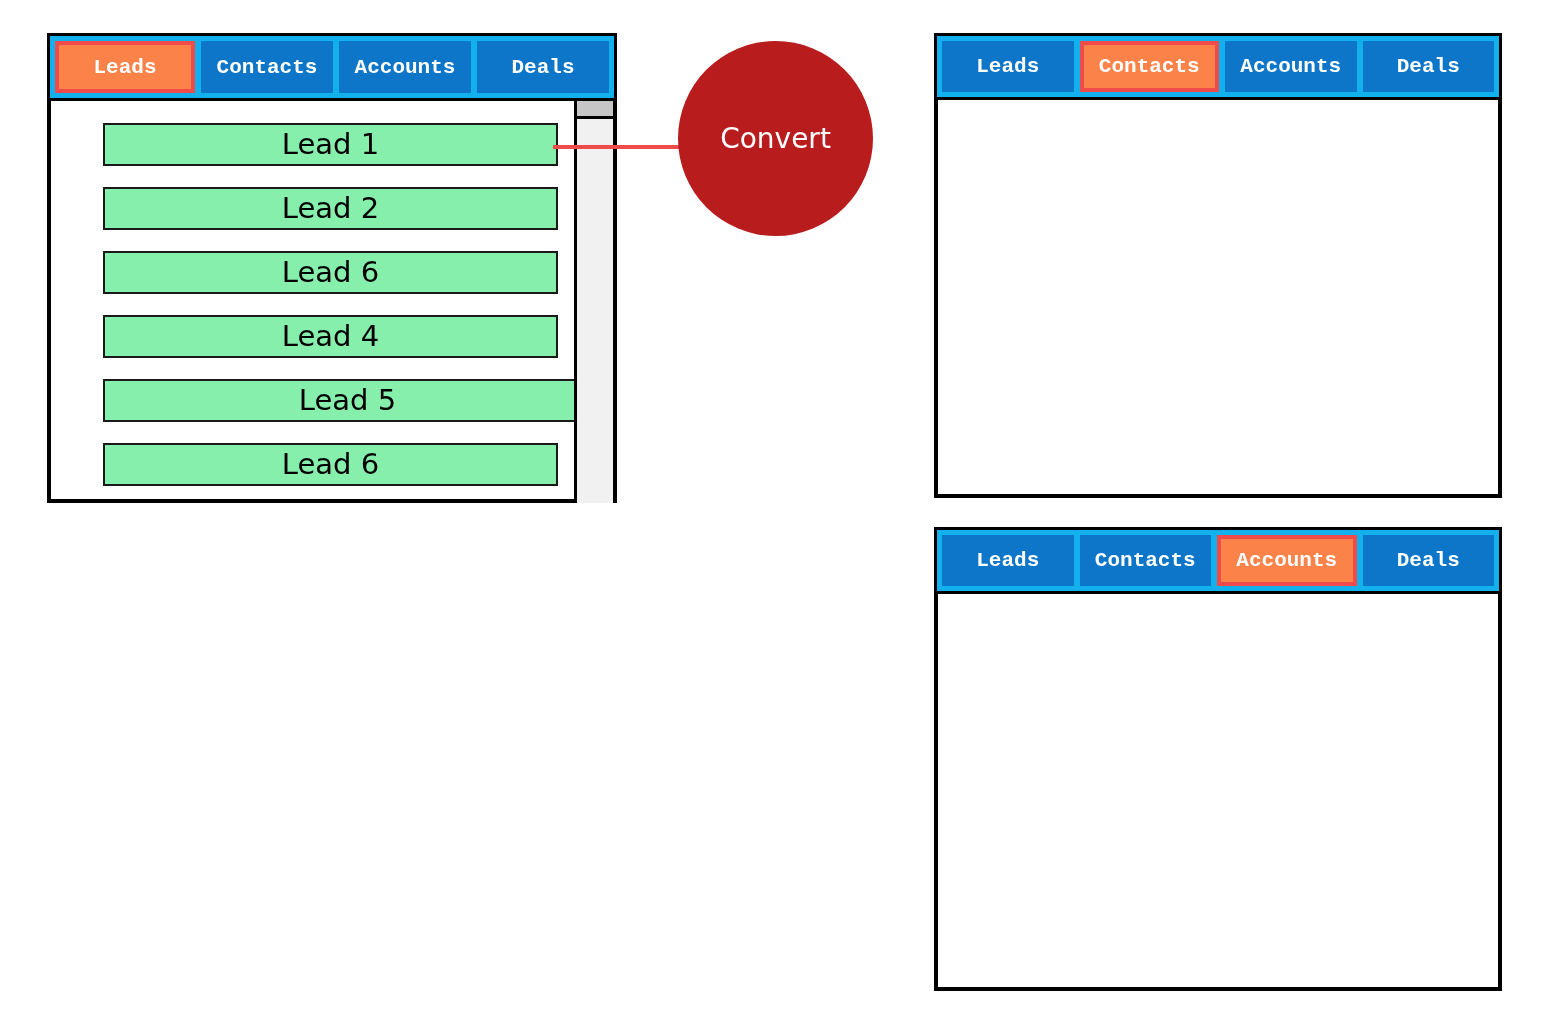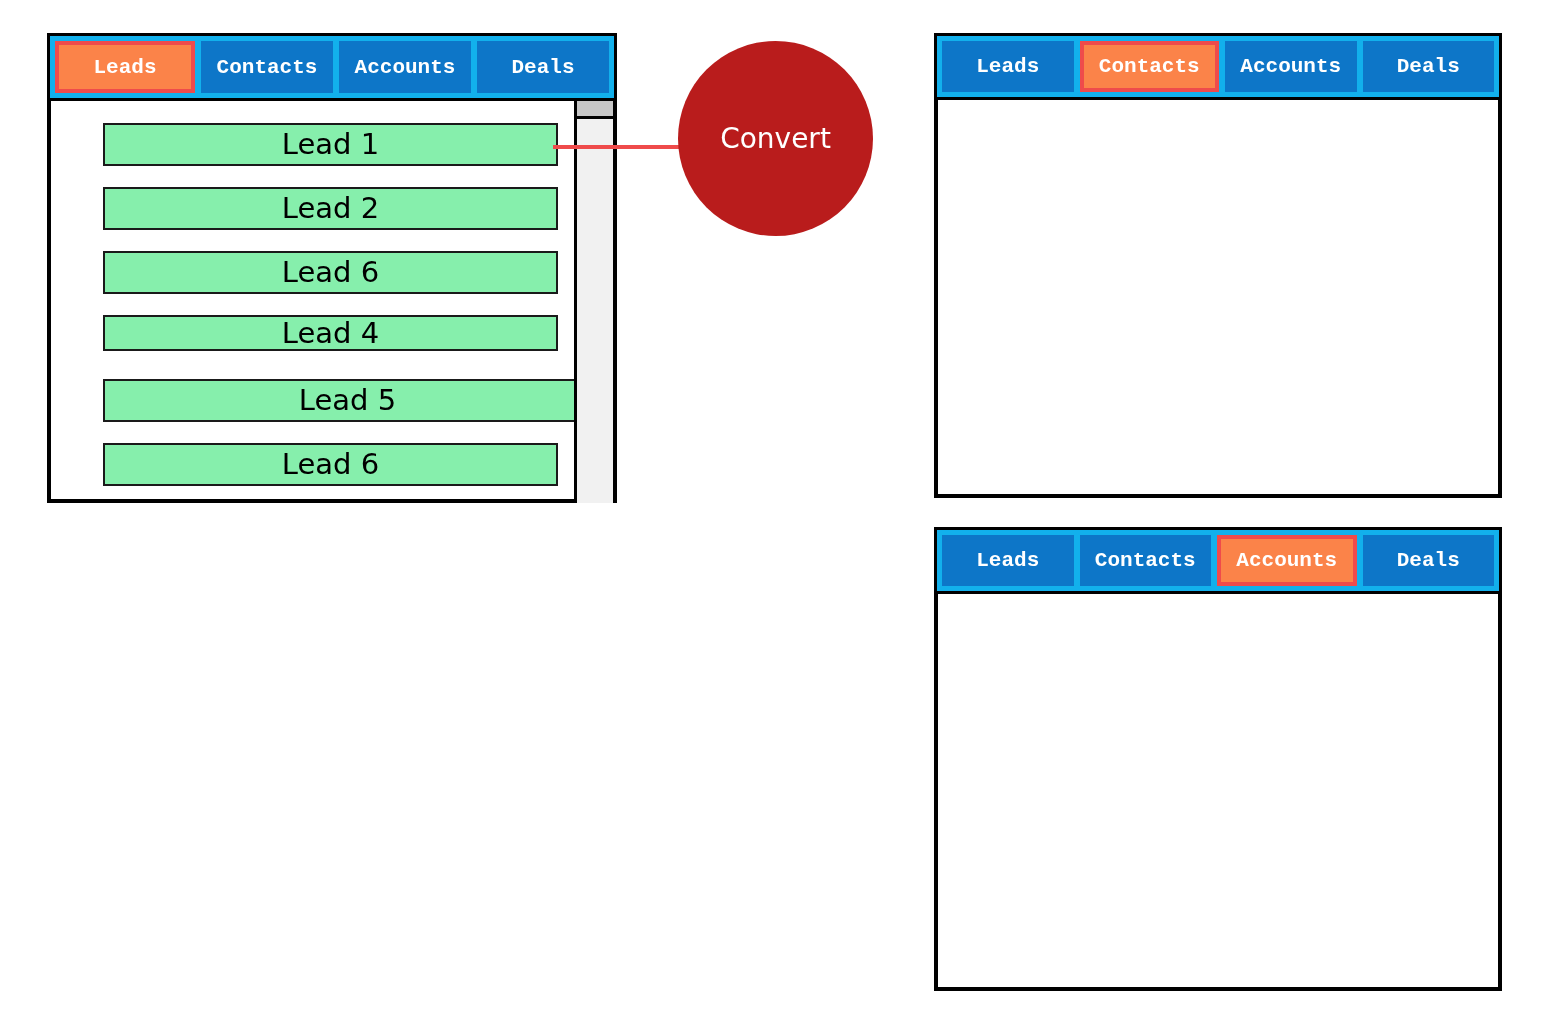--- a/index.html
+++ b/index.html
@@ -146,21 +146,21 @@
       <div class="lead-list">
         <div class="lead-row" style="left:52px; top:22px; width:455px; height:43px;">
           <span>Lead 1</span>
         </div>
         <div class="lead-row" style="left:52px; top:86px; width:455px; height:43px;">
           <span>Lead 2</span>
         </div>
         <div class="lead-row" style="left:52px; top:150px; width:455px; height:43px;">
           <span>Lead 6</span>
         </div>
-        <div class="lead-row" style="left:52px; top:214px; width:455px; height:36px;">
+        <div class="lead-row" style="left:52px; top:214px; width:455px; height:43px;">
           <span>Lead 4</span>
         </div>
         <div class="lead-row" style="left:52px; top:278px; width:489px; height:43px;">
           <span>Lead 5</span>
         </div>
         <div class="lead-row" style="left:52px; top:342px; width:455px; height:43px;justify-content:center;">
           <span>Lead 6</span>
         </div>
       </div>
     </div>

